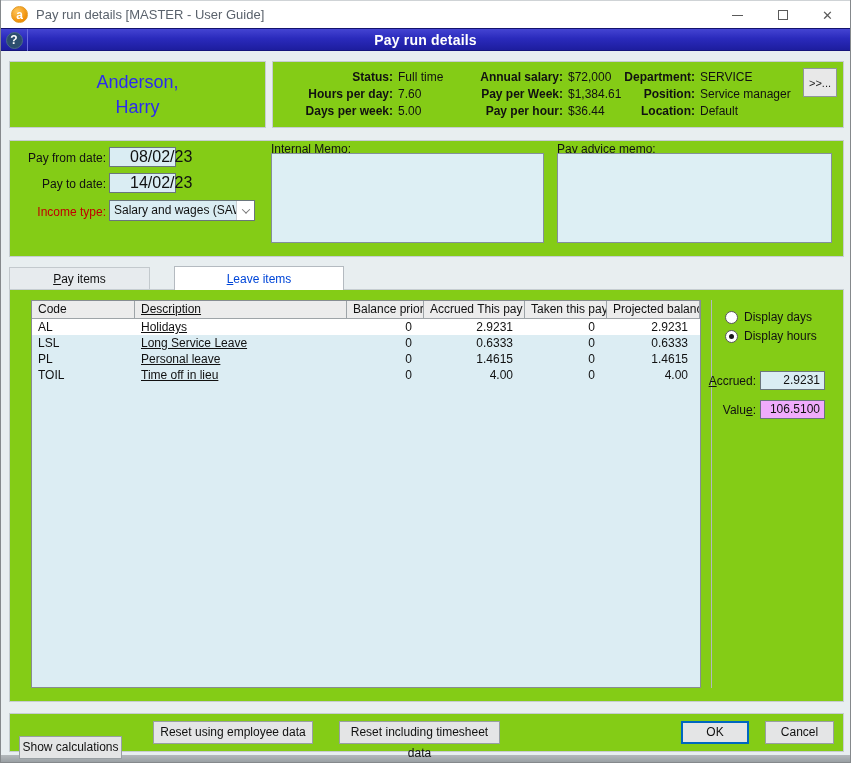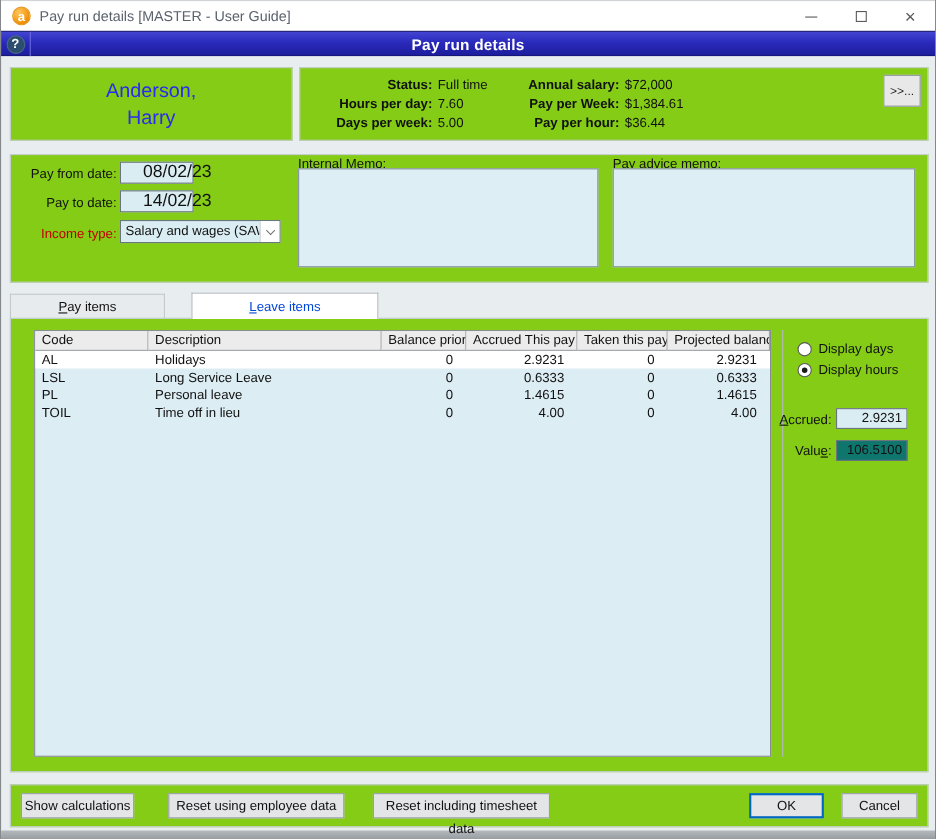--- a/index.html
+++ b/index.html
@@ -94,40 +94,40 @@
     position:absolute; left:30px; top:300px; width:670px; height:388px;
     border:1px solid #878d91; background:#dcedf3; z-index:1; overflow:hidden;
   }
   .trow { display:flex; }
   .thead .tcell {
     background:#ececec; border-right:1px solid #9ea4a8; border-bottom:1px solid #9ea4a8;
     height:18px; line-height:17px; padding-left:6px; white-space:nowrap; overflow:hidden;
   }
   .tbody .tcell { height:16px; line-height:16px; white-space:nowrap; overflow:hidden; }
   .tbody .trow.selected { background:#ffffff; }
-  .c0{width:103px;flex:none;} .c1{width:212px;flex:none;} .c2{width:77px;flex:none;}
+  .c0{width:103px;flex:none;} .c1{width:212px;flex:none;text-decoration:underline;} .c2{width:77px;flex:none;}
   .c3{width:101px;flex:none;} .c4{width:82px;flex:none;} .c5{width:93px;flex:none;}
   .tbody .c0,.tbody .c1{ padding-left:6px; }
   .tbody .c2,.tbody .c3,.tbody .c4,.tbody .c5{ text-align:right; padding-right:12px; }
   
   .side-sep { position:absolute; left:710px; top:300px; height:388px; width:0; border-left:1px solid #b2b8bc; z-index:1; }
   .radio-row { position:absolute; display:flex; align-items:flex-end; z-index:1; }
   .radio {
     width:13px; height:13px; border:1px solid #585858; border-radius:50%; background:#fff;
     margin-right:6px; position:relative; flex:none;
   }
   .radio.checked::after {
     content:""; position:absolute; left:3px; top:3px; width:5px; height:5px; border-radius:50%; background:#1a1a1a;
   }
   .side-label { position:absolute; text-align:right; white-space:nowrap; z-index:1; }
   .side-field {
     position:absolute; border:1px solid #6a767c; line-height:17px;
     text-align:right; padding-right:4px; z-index:1;
   }
-  .cyan-bg { background:#daedf3; } .white-bg { background:#0f766e; }
+  .cyan-bg { background:#daedf3; } .white-bg { background:#f0abfc; }
   
   .footer-panel { left:8px; top:713px; width:835px; height:39px; }
   .btn {
     position:absolute; top:721px; height:23px; background:#e4e5e6; border:1px solid #989fa3;
     text-align:center; line-height:21px; color:#111; cursor:default; z-index:1;
   }
   .btn-ok { border:2px solid #0067c0; line-height:19px; }
   .bottom-strip { position:absolute; left:0; bottom:0; width:849px; height:7px; background:linear-gradient(180deg,#b4b9bc,#9aa0a4); }
 </style>
 </head>
@@ -173,20 +173,28 @@
       <span class="val">5.00</span>
     </div>
     <div class="info-col col2">
       <span class="lbl">Annual salary:</span>
       <span class="val">$72,000</span>
       <span class="lbl">Pay per Week:</span>
       <span class="val">$1,384.61</span>
       <span class="lbl">Pay per hour:</span>
       <span class="val">$36.44</span>
     </div>
+    <div class="info-col col3">
+      <span class="lbl">Department:</span>
+      <span class="val">SERVICE</span>
+      <span class="lbl">Position:</span>
+      <span class="val">Service manager</span>
+      <span class="lbl">Location:</span>
+      <span class="val">Default</span>
+    </div>
     <div class="expand-btn">&gt;&gt;...</div>
   </div>
 
   <div class="groupbox form-panel"></div>
   <span class="frm-label" style="left:20px; top:151px; width:85px;">Pay from date:</span>
   <div class="field" style="left:108px; top:147px; width:67px; height:20px;">08/02/23</div>
   <span class="frm-label" style="left:20px; top:177px; width:85px;">Pay to date:</span>
   <div class="field" style="left:108px; top:173px; width:67px; height:20px;">14/02/23</div>
   <span class="frm-label" style="left:20px; top:205px; width:85px; color:#c00000;">Income type:</span>
   <div class="combo" style="left:108px; top:200px; width:146px; height:21px;">
@@ -258,20 +266,20 @@
   <div class="radio-row" style="left:724px; top:329px;">
     <span class="radio checked"></span>
     <span>Display hours</span>
   </div>
   <span class="side-label" style="left:695px; top:374px; width:60px;"><span class="accel">A</span><span>ccrued:</span></span>
   <div class="side-field cyan-bg" style="left:759px; top:371px; width:65px; height:19px;">2.9231</div>
   <span class="side-label" style="left:695px; top:403px; width:60px;"><span>Valu</span><span class="accel">e</span><span>:</span></span>
   <div class="side-field white-bg" style="left:759px; top:400px; width:65px; height:19px;">106.5100</div>
 
   <div class="groupbox footer-panel"></div>
-  <div class="btn" style="left:18px; width:103px;">Show calculations</div>
+  <div class="btn" style="left:18px; width:103px;margin-top:15px;">Show calculations</div>
   <div class="btn" style="left:152px; width:160px;">Reset using employee data</div>
   <div class="btn" style="left:306px; width:161px;margin-left:32px;">Reset including timesheet data</div>
   <div class="btn btn-ok" style="left:680px; width:68px;">OK</div>
   <div class="btn" style="left:764px; width:69px;">Cancel</div>
 
   <div class="bottom-strip"></div>
 </div>
 
 </body></html>

